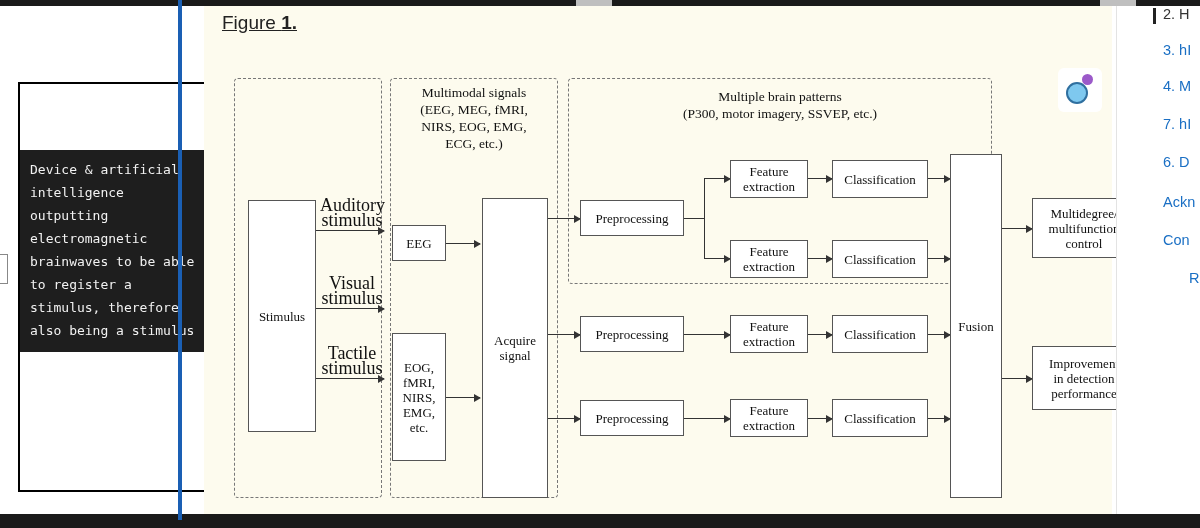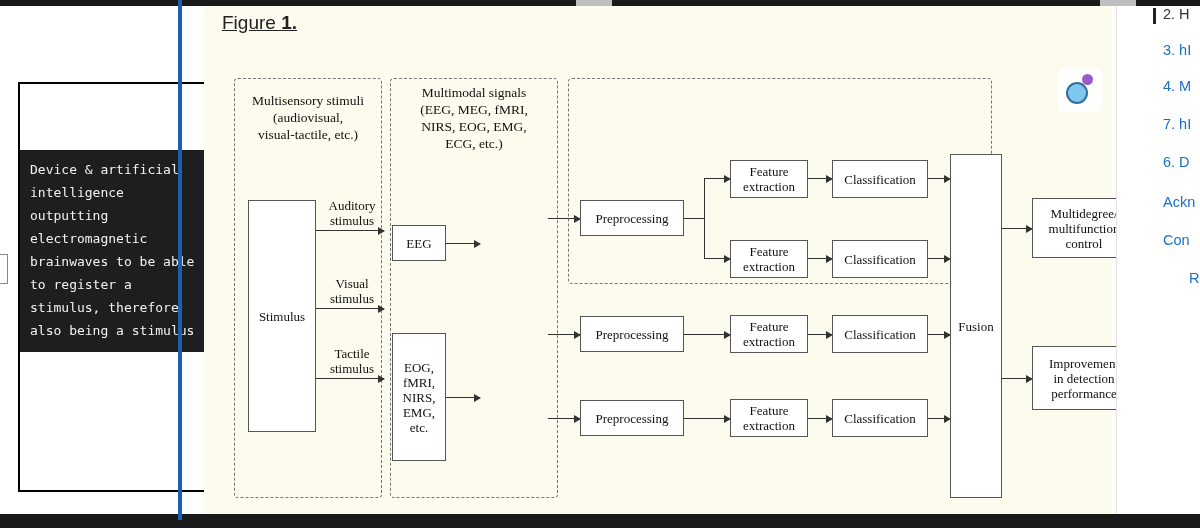--- a/index.html
+++ b/index.html
@@ -204,21 +204,21 @@
     background: #333;
   }
   .seg-h {
     position: absolute;
     height: 1px;
     background: #333;
   }
   .lbl {
     position: absolute;
     font-family: "Liberation Serif", serif;
-    font-size: 13px;
+    font-size: 18px;
     color: #111;
     text-align: center;
     line-height: 15px;
   }
 
   
   .toc {
     position: absolute;
     left: 1116px; top: 6px;
     width: 84px; height: 508px;
@@ -265,31 +265,30 @@
     </div>
 
     <div class="fig-card">
 
       <div class="logo-bubble">
         <div class="c1"></div>
         <div class="c2"></div>
       </div>
 
       <div class="dash" style="left:14px; top:20px; width:148px; height:420px;"></div>
-      <div class="grp-title" style="left:20px; top:34px; width:136px; white-space:pre-line;">Multisensory stimuli
-(audiovisual,
-visual-tactile, etc.)</div>
 
       <div class="dash" style="left:170px; top:20px; width:168px; height:420px;"></div>
       <div class="grp-title" style="left:176px; top:26px; width:156px; white-space:pre-line;">Multimodal signals
 (EEG, MEG, fMRI,
 NIRS, EOG, EMG,
 ECG, etc.)</div>
 
       <div class="dash" style="left:348px; top:20px; width:424px; height:206px;"></div>
+      <div class="grp-title" style="left:360px; top:30px; width:400px; white-space:pre-line;">Multiple brain patterns
+(P300, motor imagery, SSVEP, etc.)</div>
 
       <div class="box" style="left:28px; top:142px; width:68px; height:232px;">Stimulus</div>
 
       <div class="lbl" style="left:100px; top:140px; width:64px; white-space:pre-line;">Auditory
 stimulus</div>
       <div class="arr" style="left:96px; top:172px; width:68px;"></div>
 
       <div class="lbl" style="left:100px; top:218px; width:64px; white-space:pre-line;">Visual
 stimulus</div>
       <div class="arr" style="left:96px; top:250px; width:68px;"></div>
@@ -301,20 +300,22 @@
       <div class="box" style="left:172px; top:167px; width:54px; height:36px;">EEG</div>
       <div class="arr" style="left:226px; top:185px; width:34px;"></div>
 
       <div class="box" style="left:172px; top:275px; width:54px; height:128px; white-space:pre-line;">EOG,
 fMRI,
 NIRS,
 EMG,
 etc.</div>
       <div class="arr" style="left:226px; top:339px; width:34px;"></div>
 
+      <div class="box" style="left:262px; top:140px; width:66px; height:300px; white-space:pre-line;">Acquire
+signal</div>
 
       <div class="arr" style="left:328px; top:160px; width:32px;"></div>
       <div class="arr" style="left:328px; top:276px; width:32px;"></div>
       <div class="arr" style="left:328px; top:360px; width:32px;"></div>
 
       <div class="box" style="left:360px; top:142px; width:104px; height:36px;">Preprocessing</div>
       <div class="seg-h" style="left:464px; top:160px; width:20px;"></div>
       <div class="seg-v" style="left:484px; top:120px; height:80px;"></div>
       <div class="arr" style="left:484px; top:120px; width:26px;"></div>
       <div class="arr" style="left:484px; top:200px; width:26px;"></div>

